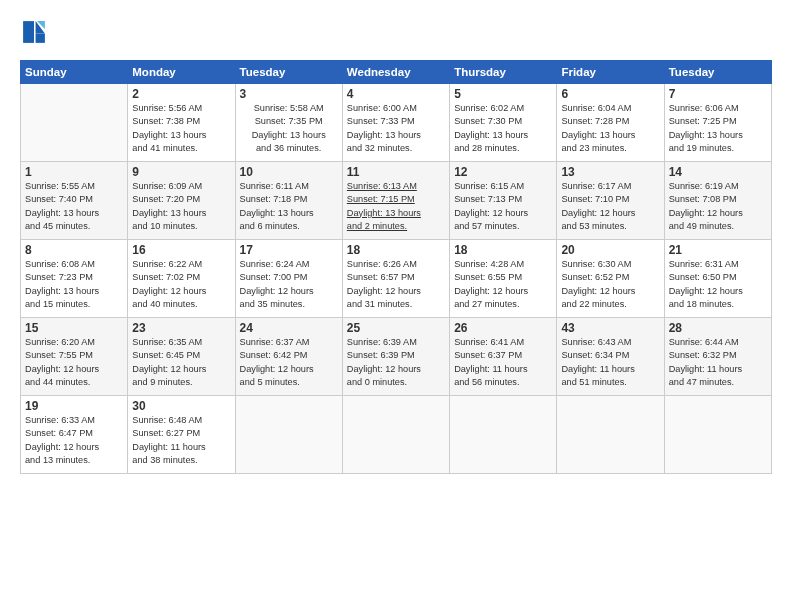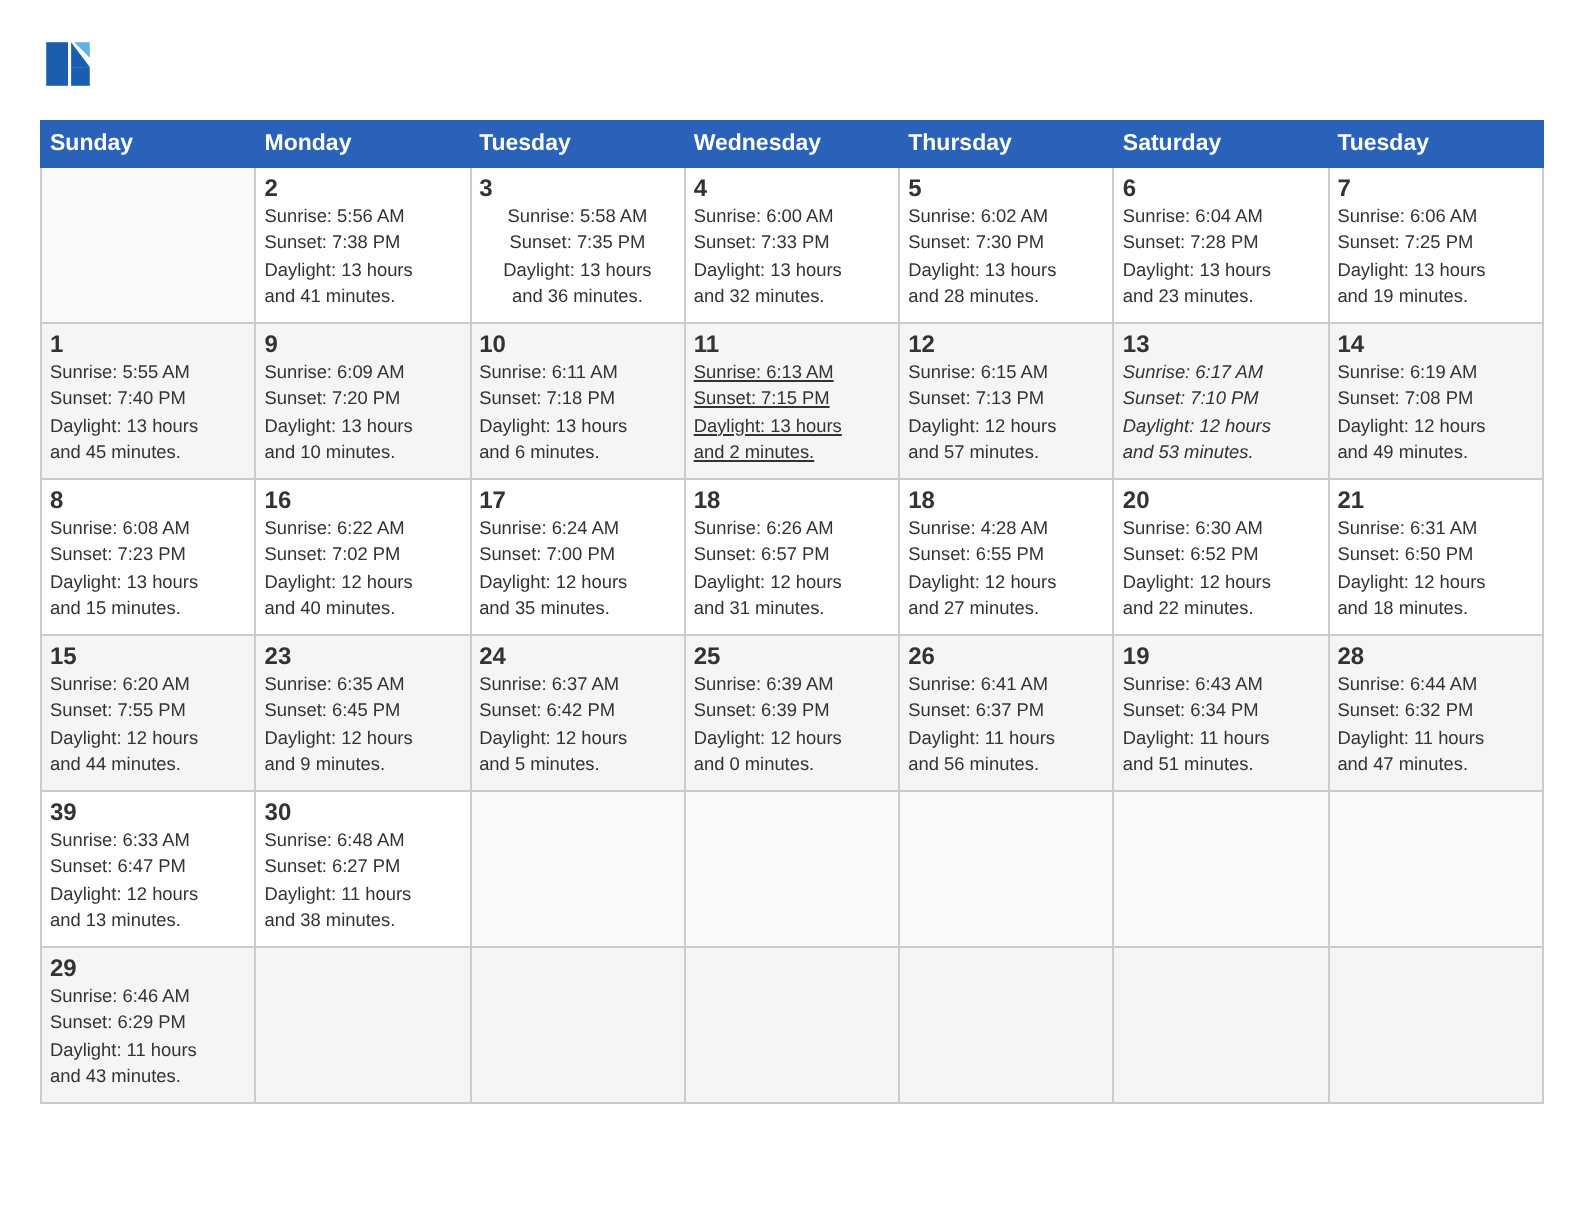--- a/index.html
+++ b/index.html
@@ -114,21 +114,21 @@
   </div>
 
   <table>
     <thead>
       <tr>
       <th>Sunday</th>
           <th>Monday</th>
           <th>Tuesday</th>
           <th>Wednesday</th>
           <th>Thursday</th>
-          <th>Saturday</th>
+          <th>Friday</th>
           <th>Tuesday</th>
         </tr>
     </thead>
     <tbody id="calendar-body">
     <tr>
           <td class="empty"></td>
           <td>
             <span class="day-num">2</span>
             <div class="day-info" style="white-space: pre-line;">Sunrise: 5:56 AM
 Sunset: 7:38 PM
@@ -202,21 +202,21 @@
           </td>
           <td>
             <span class="day-num">12</span>
             <div class="day-info" style="white-space: pre-line;">Sunrise: 6:15 AM
 Sunset: 7:13 PM
 Daylight: 12 hours
 and 57 minutes.</div>
           </td>
           <td>
             <span class="day-num">13</span>
-            <div class="day-info" style="white-space: pre-line; font-style: italic;">Sunrise: 6:17 AM
+            <div class="day-info" style="white-space: pre-line;">Sunrise: 6:17 AM
 Sunset: 7:10 PM
 Daylight: 12 hours
 and 53 minutes.</div>
           </td>
           <td>
             <span class="day-num">14</span>
             <div class="day-info" style="white-space: pre-line;">Sunrise: 6:19 AM
 Sunset: 7:08 PM
 Daylight: 12 hours
 and 49 minutes.</div>
@@ -303,65 +303,50 @@
 and 0 minutes.</div>
           </td>
           <td>
             <span class="day-num">26</span>
             <div class="day-info" style="white-space: pre-line;">Sunrise: 6:41 AM
 Sunset: 6:37 PM
 Daylight: 11 hours
 and 56 minutes.</div>
           </td>
           <td>
-            <span class="day-num">19</span>
+            <span class="day-num">43</span>
             <div class="day-info" style="white-space: pre-line;">Sunrise: 6:43 AM
 Sunset: 6:34 PM
 Daylight: 11 hours
 and 51 minutes.</div>
           </td>
           <td>
             <span class="day-num">28</span>
             <div class="day-info" style="white-space: pre-line;">Sunrise: 6:44 AM
 Sunset: 6:32 PM
 Daylight: 11 hours
 and 47 minutes.</div>
           </td>
         </tr>
         <tr>
           <td>
-            <span class="day-num">39</span>
+            <span class="day-num">19</span>
             <div class="day-info" style="white-space: pre-line;">Sunrise: 6:33 AM
 Sunset: 6:47 PM
 Daylight: 12 hours
 and 13 minutes.</div>
           </td>
           <td>
             <span class="day-num">30</span>
             <div class="day-info" style="white-space: pre-line;">Sunrise: 6:48 AM
 Sunset: 6:27 PM
 Daylight: 11 hours
 and 38 minutes.</div>
           </td>
           <td class="empty"></td>
           <td class="empty"></td>
           <td class="empty"></td>
           <td class="empty"></td>
           <td class="empty"></td>
         </tr>
-        <tr>
-          <td>
-            <span class="day-num">29</span>
-            <div class="day-info" style="white-space: pre-line;">Sunrise: 6:46 AM
-Sunset: 6:29 PM
-Daylight: 11 hours
-and 43 minutes.</div>
-          </td>
-          <td class="empty"></td>
-          <td class="empty"></td>
-          <td class="empty"></td>
-          <td class="empty"></td>
-          <td class="empty"></td>
-          <td class="empty"></td>
-        </tr>
       </tbody>
   </table>
 </div>
 
 </body></html>

